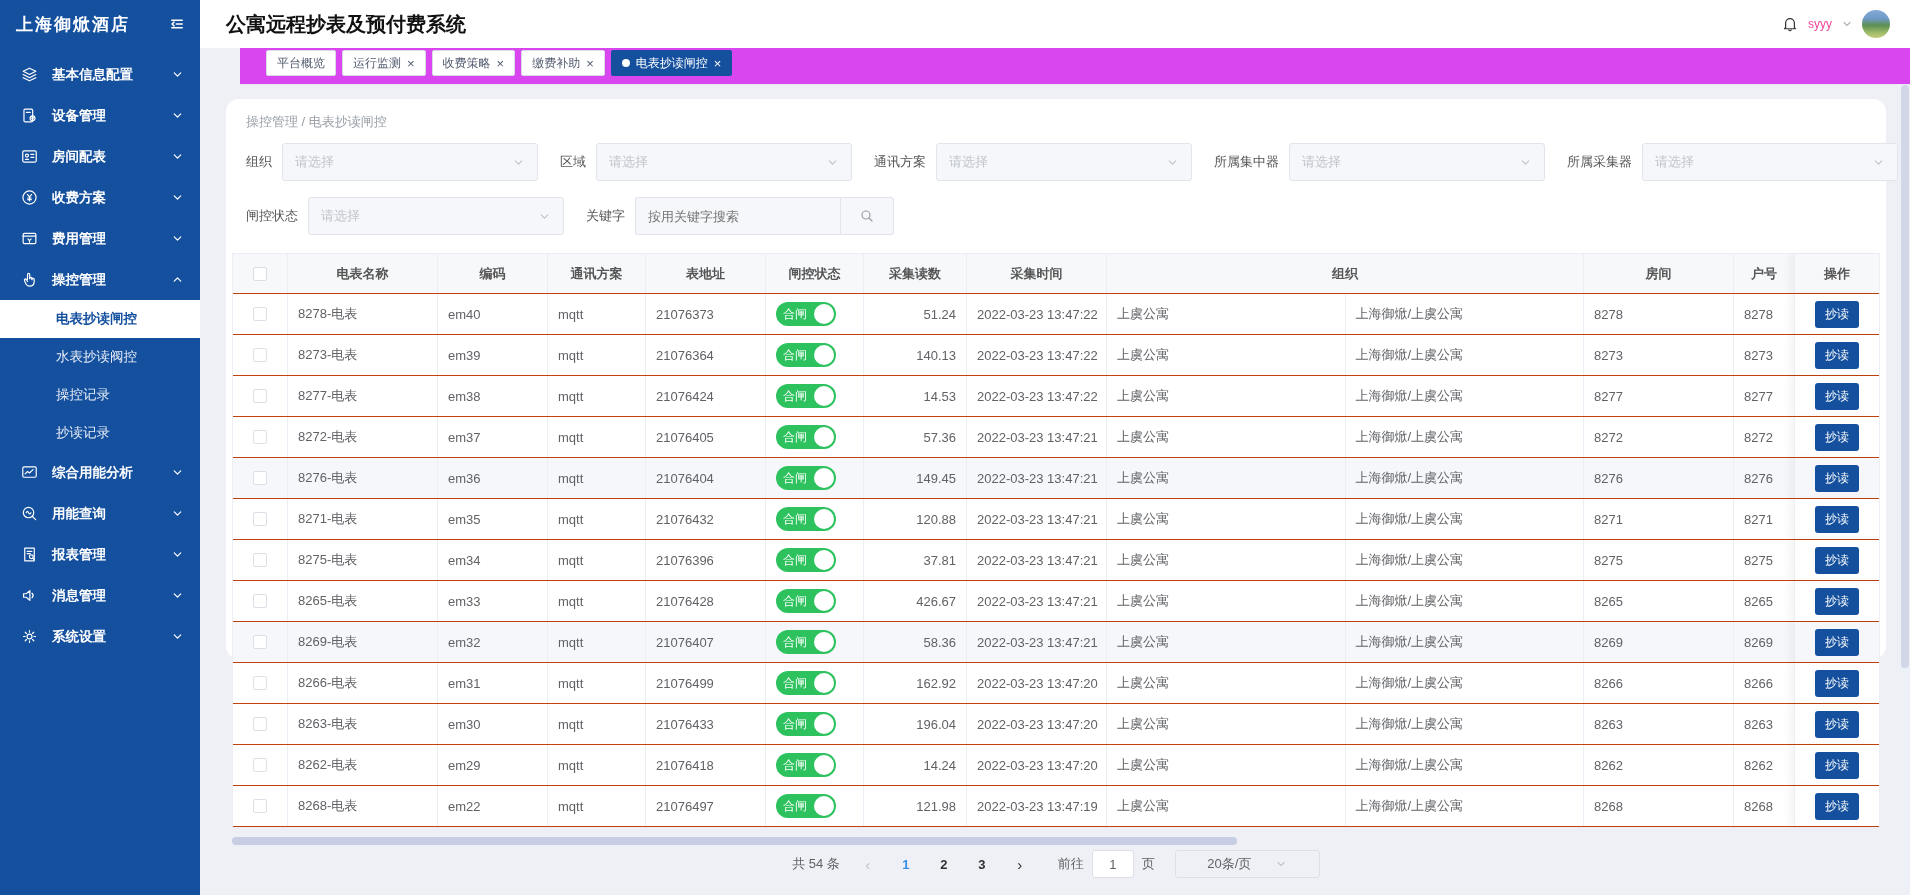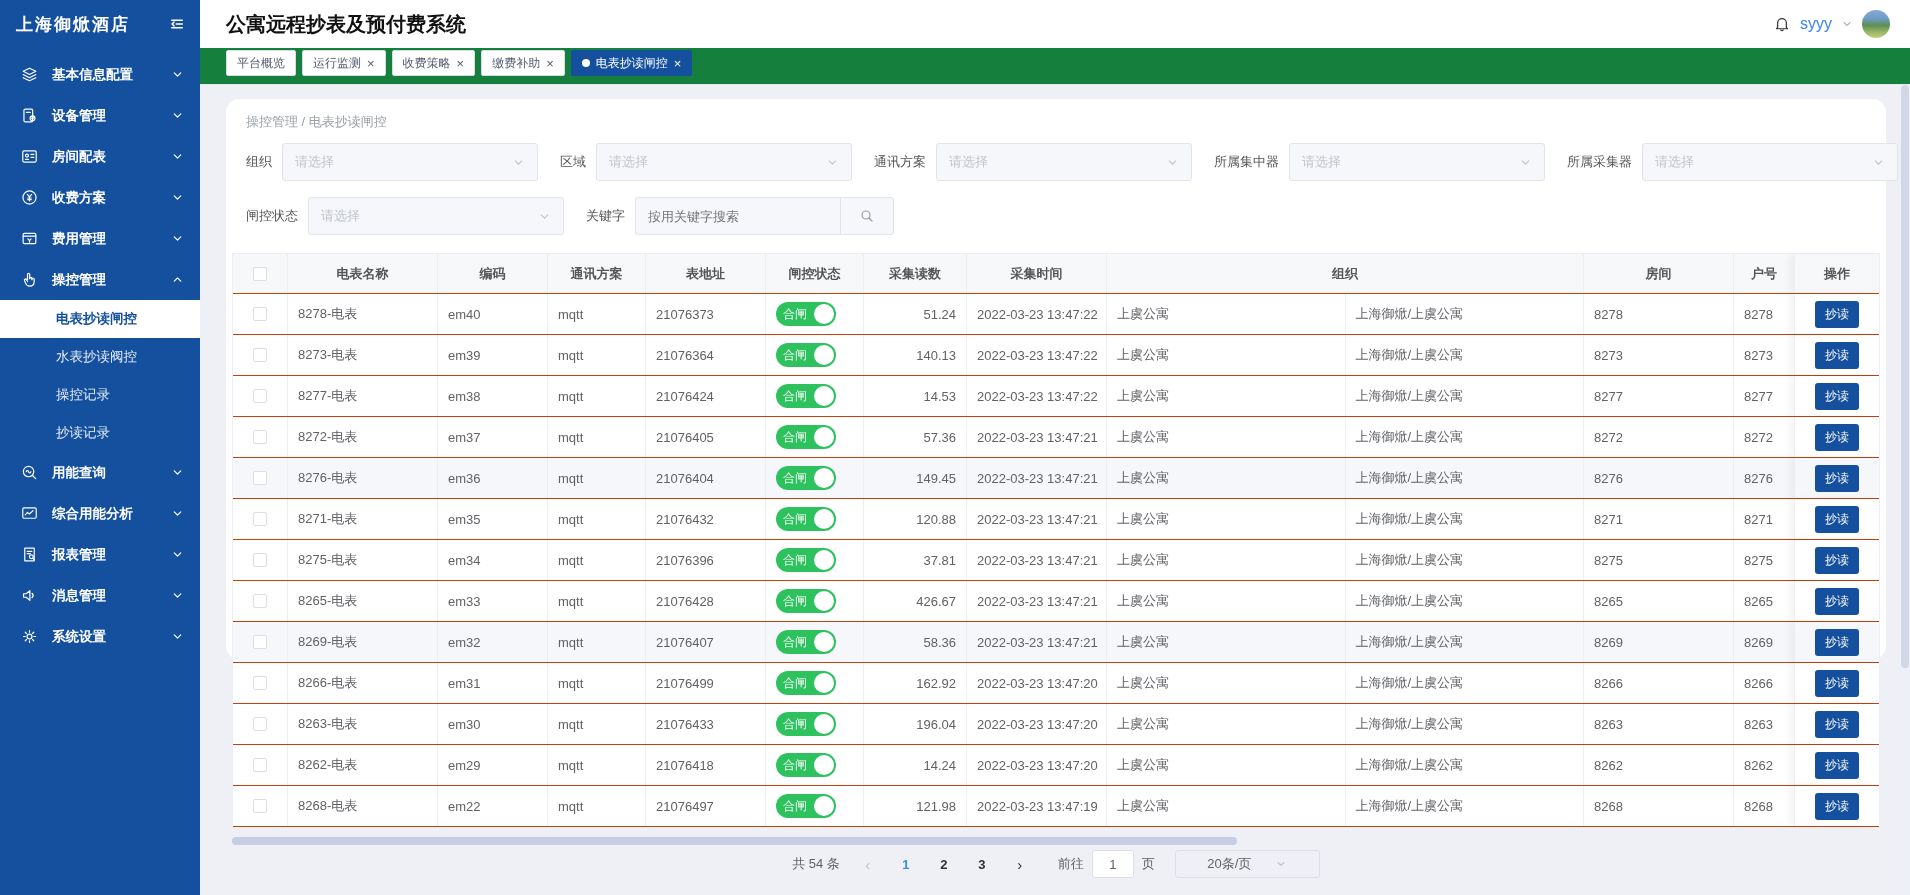--- a/index.html
+++ b/index.html
@@ -20,26 +20,26 @@
   .menu-item .marrow { margin-left:auto; display:flex; }
   .submenu-item { height:38px; line-height:38px; padding-left:56px; cursor:pointer; font-size:13.5px; color:#e8eef8; }
   .submenu-item.active { background:#fff; color:#14509e; font-weight:bold; }
 
   
   .main { flex:1; min-width:0; display:flex; flex-direction:column; position:relative; }
   .topbar { height:48px; background:#fff; display:flex; align-items:center; padding:0 20px 0 26px; }
   .page-title { font-size:20px; font-weight:bold; color:#111; }
   .topbar-right { margin-left:auto; display:flex; align-items:center; gap:9px; }
   .bell { display:flex; cursor:pointer; }
-  .username { font-size:16px; color:#3b82f6; }
+  .username { font-size:12px; color:#ec4899; }
   .chev-sm { display:flex; }
   .avatar { width:28px; height:28px; border-radius:50%; cursor:pointer; flex-shrink:0;
             background:linear-gradient(180deg,#86a9d6 0%,#6f9bc9 30%,#5d8f52 55%,#9cb868 80%,#c5cf7e 100%); }
 
-  .tabstrip { height:37px; background:#15803d; display:flex; align-items:center; gap:6px; padding:0 0 6px 26px; border-bottom:1px solid #e6e9f0; }
+  .tabstrip { height:37px; background:#d946ef; display:flex; align-items:center; gap:6px; padding:0 0 6px 26px; border-bottom:1px solid #e6e9f0;margin-left:40px; }
   .tab { height:26px; display:inline-flex; align-items:center; gap:6px; padding:0 10px; border:1px solid #d8dce5;
          background:#fff; color:#515a6e; font-size:12px; cursor:pointer; border-radius:2px; white-space:nowrap; }
   .tab .tclose { font-size:13px; line-height:1; }
   .tab .tdot { width:8px; height:8px; border-radius:50%; background:#fff; }
   .tab.active { background:#14509e; border-color:#14509e; color:#fff; }
 
   .content { flex:1; padding:14px 24px 0 26px; overflow:hidden; }
   .card { background:#fff; height:560px; border-radius:13px; padding-top:12px; display:flex; flex-direction:column; }
 
   .breadcrumb { padding:2px 20px 12px; color:#9aa0a8; font-size:13px; }
@@ -214,40 +214,40 @@
           </svg>
         </span>
   </div>
       <div class="submenu-item active">电表抄读闸控</div>
       <div class="submenu-item">水表抄读阀控</div>
       <div class="submenu-item">操控记录</div>
       <div class="submenu-item">抄读记录</div>
       <div class="menu-item">
     <span class="micon">
           <svg fill="none" stroke="currentColor" stroke-width="1.5" stroke-linecap="round" stroke-linejoin="round" width="19" height="19" viewBox="0 0 24 24">
+            <rect x="3.5" y="5" width="17" height="13" rx="1.5"></rect>
+            <path d="M6.5 13.8l3-3.2 2.4 2 4.6-4.3"></path>
+          </svg>
+        </span>
+    <span class="mlabel">综合用能分析</span>
+    <span class="marrow">
+          <svg width="13" height="13" viewBox="0 0 24 24" fill="none" stroke="#fff" stroke-width="2.2" stroke-linecap="round" stroke-linejoin="round">
+            <path d="M6 9l6 6 6-6"></path>
+          </svg>
+        </span>
+  </div>
+      <div class="menu-item">
+    <span class="micon">
+          <svg fill="none" stroke="currentColor" stroke-width="1.5" stroke-linecap="round" stroke-linejoin="round" width="19" height="19" viewBox="0 0 24 24">
             <circle cx="10.8" cy="10.8" r="6.6"></circle>
             <path d="M7.8 11c1-2.2 2-2.2 3 0s2 2.2 3 0"></path>
             <path d="M15.8 15.8l4 4"></path>
           </svg>
         </span>
     <span class="mlabel">用能查询</span>
-    <span class="marrow">
-          <svg width="13" height="13" viewBox="0 0 24 24" fill="none" stroke="#fff" stroke-width="2.2" stroke-linecap="round" stroke-linejoin="round">
-            <path d="M6 9l6 6 6-6"></path>
-          </svg>
-        </span>
-  </div>
-      <div class="menu-item">
-    <span class="micon">
-          <svg fill="none" stroke="currentColor" stroke-width="1.5" stroke-linecap="round" stroke-linejoin="round" width="19" height="19" viewBox="0 0 24 24">
-            <rect x="3.5" y="5" width="17" height="13" rx="1.5"></rect>
-            <path d="M6.5 13.8l3-3.2 2.4 2 4.6-4.3"></path>
-          </svg>
-        </span>
-    <span class="mlabel">综合用能分析</span>
     <span class="marrow">
           <svg width="13" height="13" viewBox="0 0 24 24" fill="none" stroke="#fff" stroke-width="2.2" stroke-linecap="round" stroke-linejoin="round">
             <path d="M6 9l6 6 6-6"></path>
           </svg>
         </span>
   </div>
       <div class="menu-item">
     <span class="micon">
           <svg fill="none" stroke="currentColor" stroke-width="1.5" stroke-linecap="round" stroke-linejoin="round" width="19" height="19" viewBox="0 0 24 24">
             <path d="M6 4h12v16H6z"></path>

